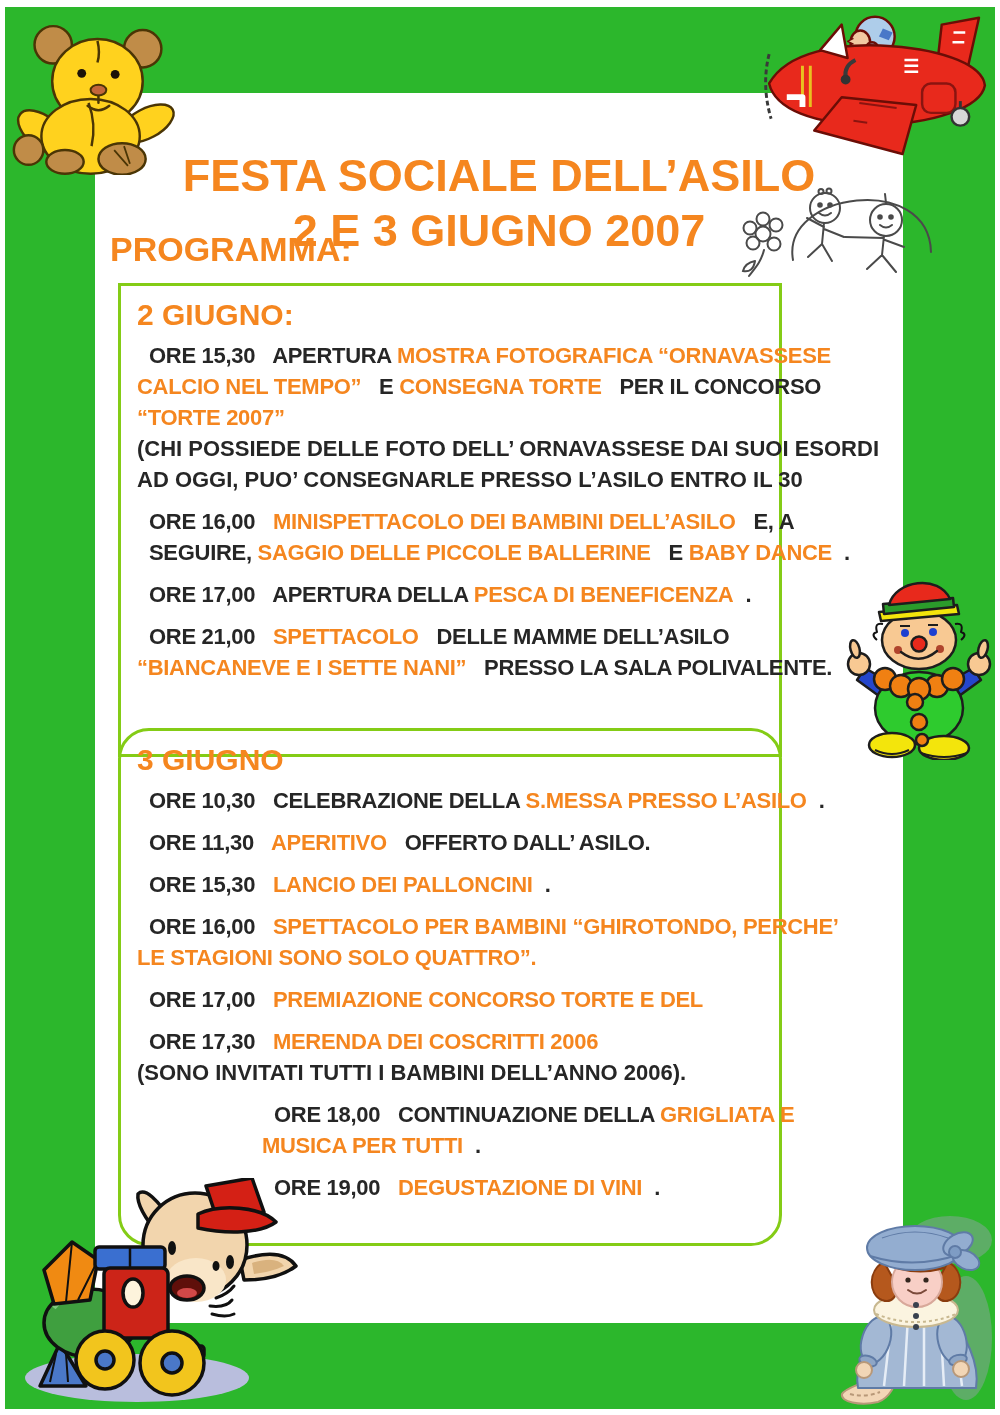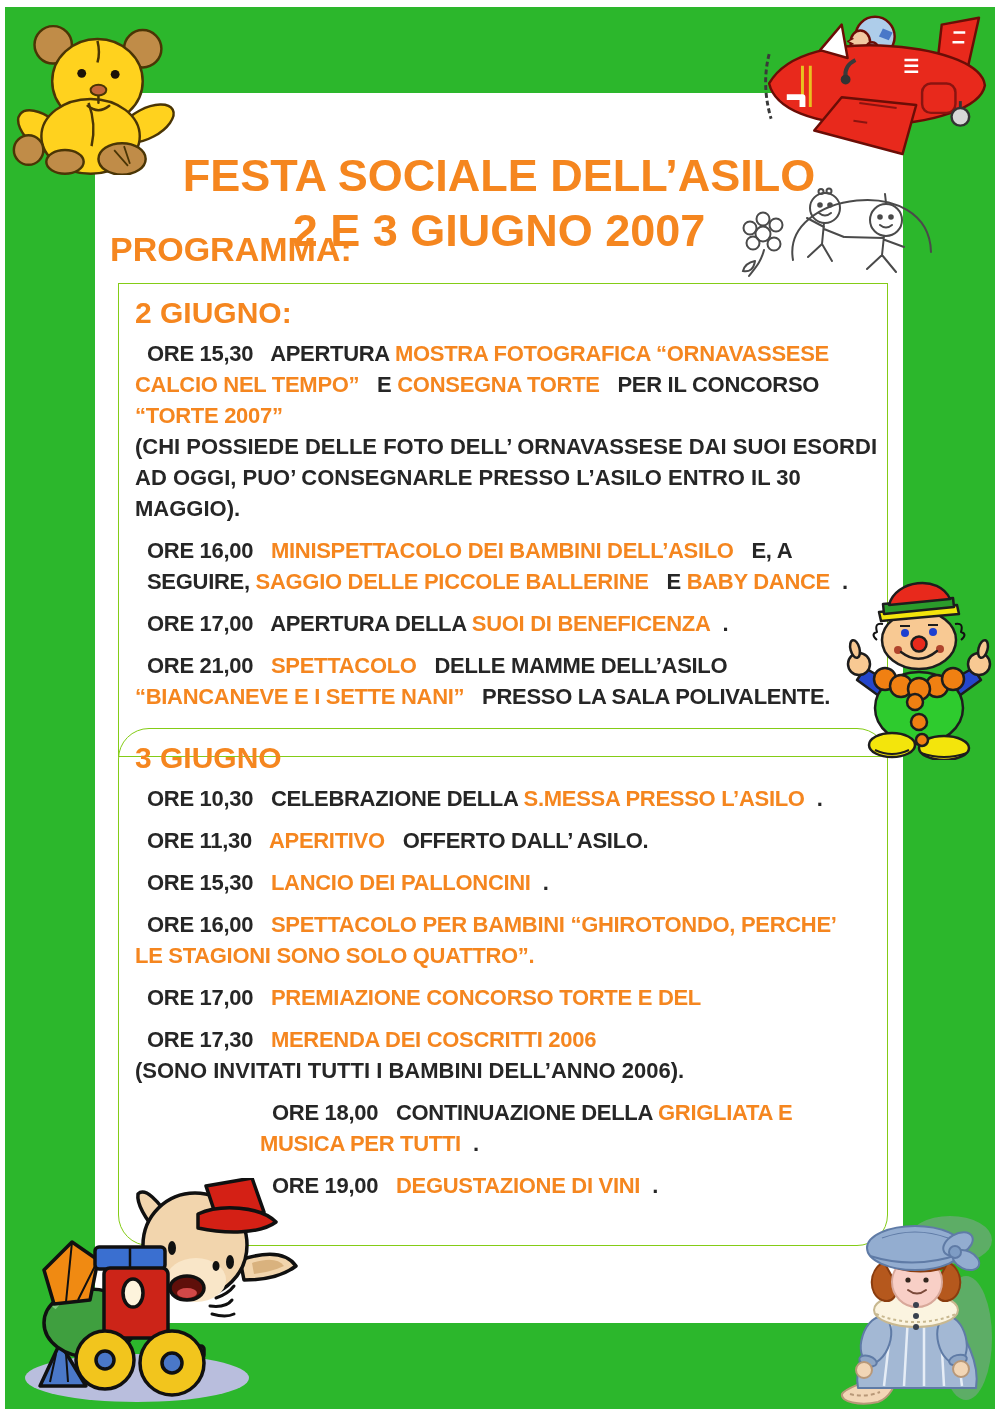--- a/index.html
+++ b/index.html
@@ -4,21 +4,21 @@
 <style>
   html,body{margin:0;padding:0;}
   body{width:1000px;height:1415px;background:#ffffff;font-family:"Liberation Sans",sans-serif;}
   .page{position:relative;width:1000px;height:1415px;background:#ffffff;overflow:hidden;}
   .green-frame{position:absolute;left:5px;top:7px;right:5px;bottom:6px;background:#2cb72c;}
   .white-panel{position:absolute;left:95px;top:93px;width:808px;height:1230px;background:#ffffff;}
   .title-wrap{position:absolute;left:95px;top:118px;width:808px;text-align:center;color:#f5861f;
     font-weight:700;font-size:45px;line-height:55px;letter-spacing:0px;}
   .programma{position:absolute;left:110px;top:230px;margin:0;color:#f5861f;font-weight:700;
     font-size:34px;letter-spacing:0px;}
-  .box{position:absolute;left:118px;width:770px;border:1px solid #84cc16;box-sizing:border-box;
+  .box{position:absolute;left:118px;width:664px;border:3px solid #84cc16;box-sizing:border-box;
     padding:8px 16px 0 16px;background:transparent;}
   .box-day1{top:283px;height:474px;}
   .box-day2{top:728px;height:518px;border-radius:31px;}
   .box h3{margin:2px 0 6px 0;color:#f5861f;font-size:30px;line-height:38px;font-weight:700;letter-spacing:0px;}
   .item{margin-top:11px;font-size:22px;line-height:31px;font-weight:700;letter-spacing:-0.3px;}
   .item:first-of-type{margin-top:6px;}
   .item.indent{margin-left:125px;}
   .tline{white-space:pre;}
   .seg.dark{color:#262626;margin-left:12px;}
   .seg.orange{color:#f5861f;}
@@ -46,28 +46,27 @@
   <h2 class="programma">PROGRAMMA:</h2>
 
   <section class="box box-day1">
     <h3>2 GIUGNO:</h3>
     <div class="item">
         <div class="tline"><span class="seg dark">ORE 15,30</span><span class="seg dark"> APERTURA </span><span class="seg orange">MOSTRA FOTOGRAFICA “ORNAVASSESE</span></div>
         <div class="tline"><span class="seg orange">CALCIO NEL TEMPO” </span><span class="seg dark">E </span><span class="seg orange">CONSEGNA TORTE </span><span class="seg dark">PER IL CONCORSO</span></div>
         <div class="tline"><span class="seg orange">“TORTE 2007”</span></div>
         <div class="tline"><span class="seg plain">(CHI POSSIEDE DELLE FOTO DELL’ ORNAVASSESE DAI SUOI ESORDI</span></div>
         <div class="tline"><span class="seg plain">AD OGGI, PUO’ CONSEGNARLE PRESSO L’ASILO ENTRO IL 30</span></div>
-        <div class="tline"><span class="seg plain">MAGGIO).</span></div>
       </div>
     <div class="item">
         <div class="tline"><span class="seg dark">ORE 16,00</span><span class="seg dark"> </span><span class="seg orange">MINISPETTACOLO DEI BAMBINI DELL’ASILO </span><span class="seg dark">E, A</span></div>
         <div class="tline"><span class="seg dark">SEGUIRE, </span><span class="seg orange">SAGGIO DELLE PICCOLE BALLERINE </span><span class="seg dark">E </span><span class="seg orange">BABY DANCE</span><span class="seg dark">.</span></div>
       </div>
     <div class="item">
-        <div class="tline"><span class="seg dark">ORE 17,00</span><span class="seg dark"> APERTURA DELLA </span><span class="seg orange">SUOI DI BENEFICENZA</span><span class="seg dark">.</span></div>
+        <div class="tline"><span class="seg dark">ORE 17,00</span><span class="seg dark"> APERTURA DELLA </span><span class="seg orange">PESCA DI BENEFICENZA</span><span class="seg dark">.</span></div>
       </div>
     <div class="item">
         <div class="tline"><span class="seg dark">ORE 21,00</span><span class="seg dark"> </span><span class="seg orange">SPETTACOLO </span><span class="seg dark">DELLE MAMME DELL’ASILO</span></div>
         <div class="tline"><span class="seg orange">“BIANCANEVE E I SETTE NANI” </span><span class="seg dark">PRESSO LA SALA POLIVALENTE.</span></div>
       </div>
   </section>
 
   <section class="box box-day2">
     <h3>3 GIUGNO</h3>
     <div class="item">

